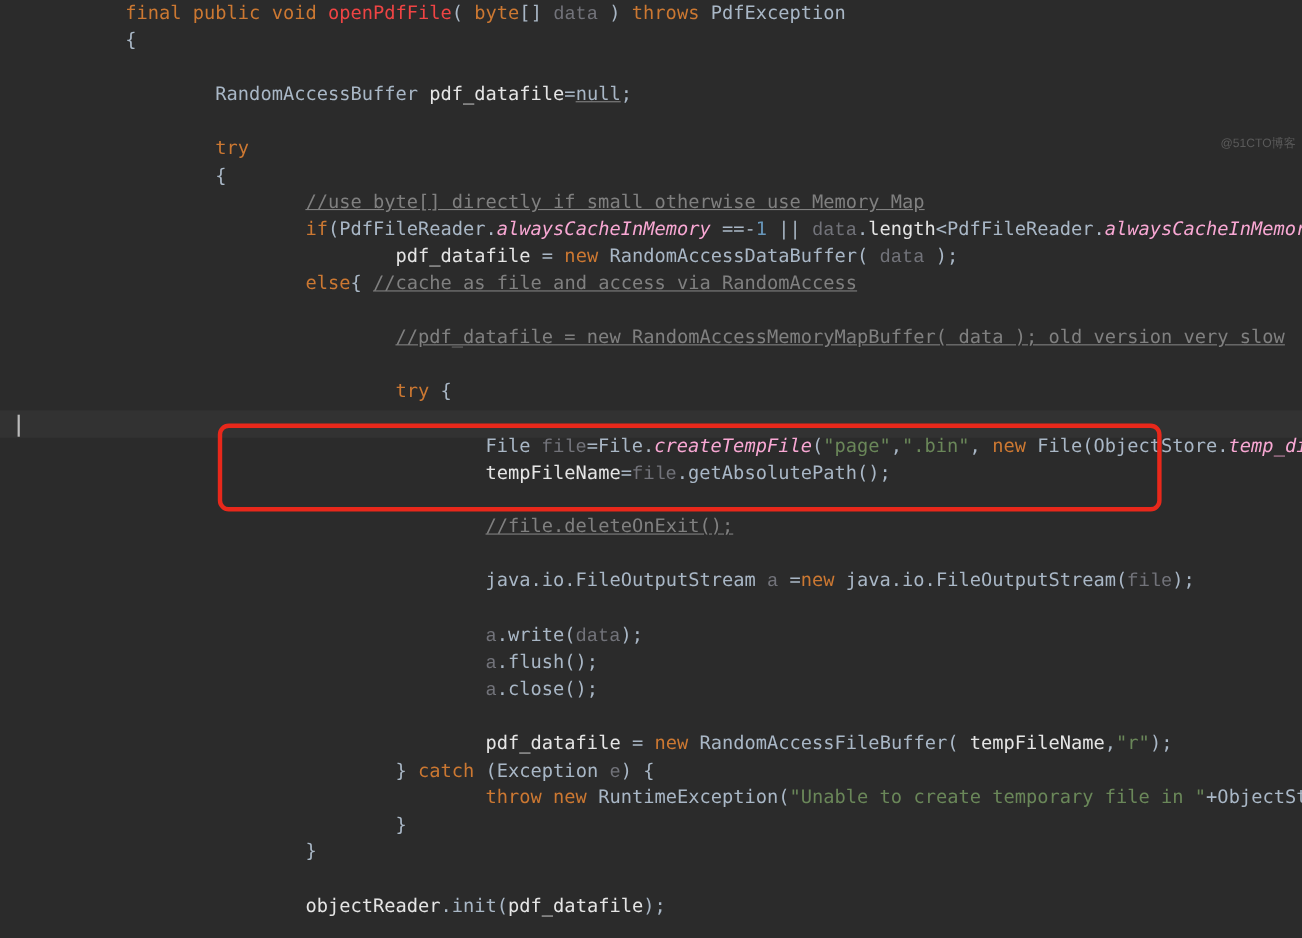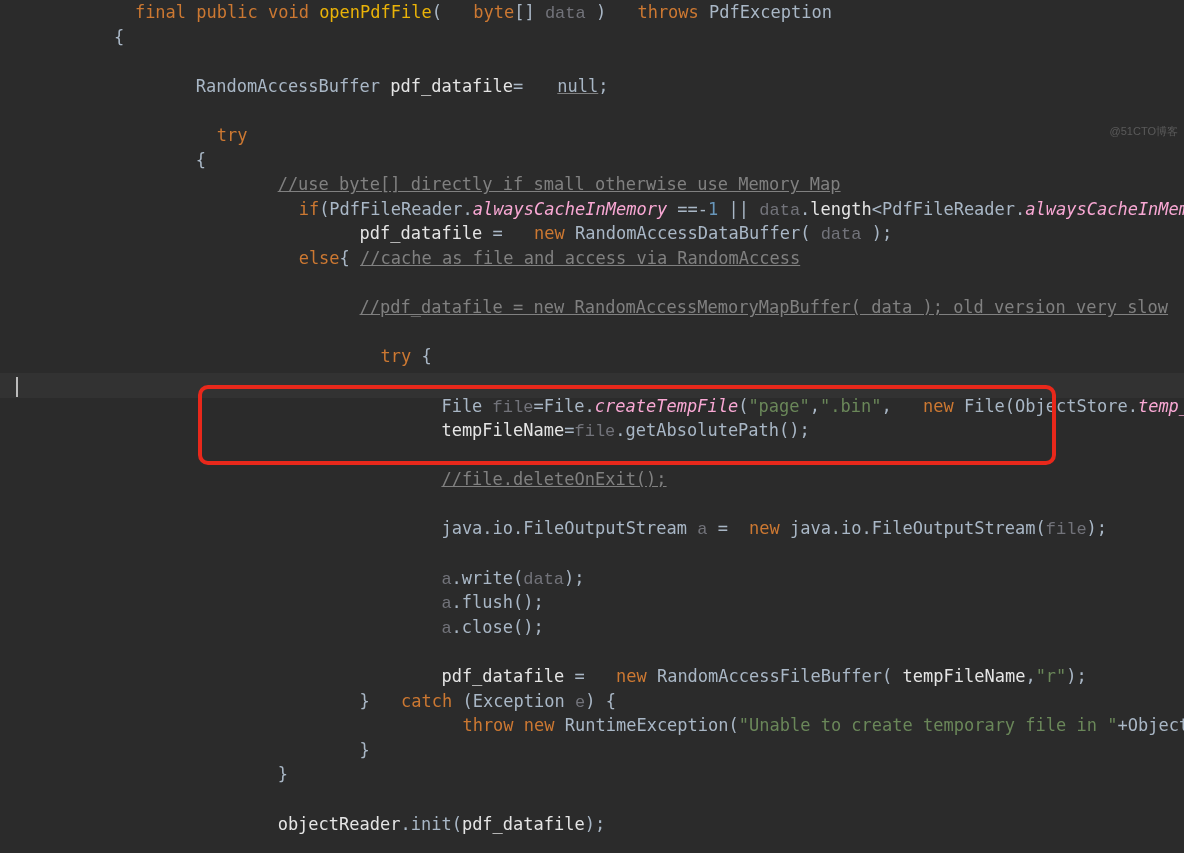--- a/index.html
+++ b/index.html
@@ -4,30 +4,30 @@
 <style>
   html,body{margin:0;padding:0;width:1184px;height:853px;overflow:hidden;
     background:#2b2b2b;font-family:"Consolas","Menlo","Monaco",monospace;
     font-size:17px;color:#a9b7c6;}
   .editor{position:relative;padding:0;line-height:24.6px;white-space:pre;}
   .code{position:absolute;left:32px;top:0;}
   .line{display:block;height:24.6px;}
   .caret-line{position:absolute;left:0;width:1184px;height:24.6px;
     background:#323232;z-index:0;}
   .caret{position:absolute;width:2px;height:20px;background:#bbbbbb;z-index:3;}
-  .kw{color:#cc7832;margin-left:21px;}
-  .method-decl{color:#eab308;}
+  .kw{color:#cc7832;}
+  .method-decl{color:#ef4444;}
   .field{color:#e5e5e5;}
   .static-field{color:#f9a8d4;font-style:italic;}
   .param{color:#72737a;font-family:Liberation Mono, monospace;}
   .str{color:#6a8759;}
   .cmt{color:#808080;text-decoration:underline;}
   .num{color:#6897bb;}
   .plain{color:#a9b7c6;}
-  .underline{text-decoration:underline;text-decoration-color:#808080;margin-left:34px;}
+  .underline{text-decoration:underline;text-decoration-color:#808080;}
   .hl-box{position:absolute;border:4px solid #e8281b;border-radius:10px;
     z-index:2;pointer-events:none;}
   .watermark{position:absolute;right:6px;bottom:4px;color:#5a5a5a;
     font-size:11px;font-family:sans-serif;}
   pre{margin:0;font-family:inherit;}
 </style>
 </head>
 <body>
 
 <div class="editor">

